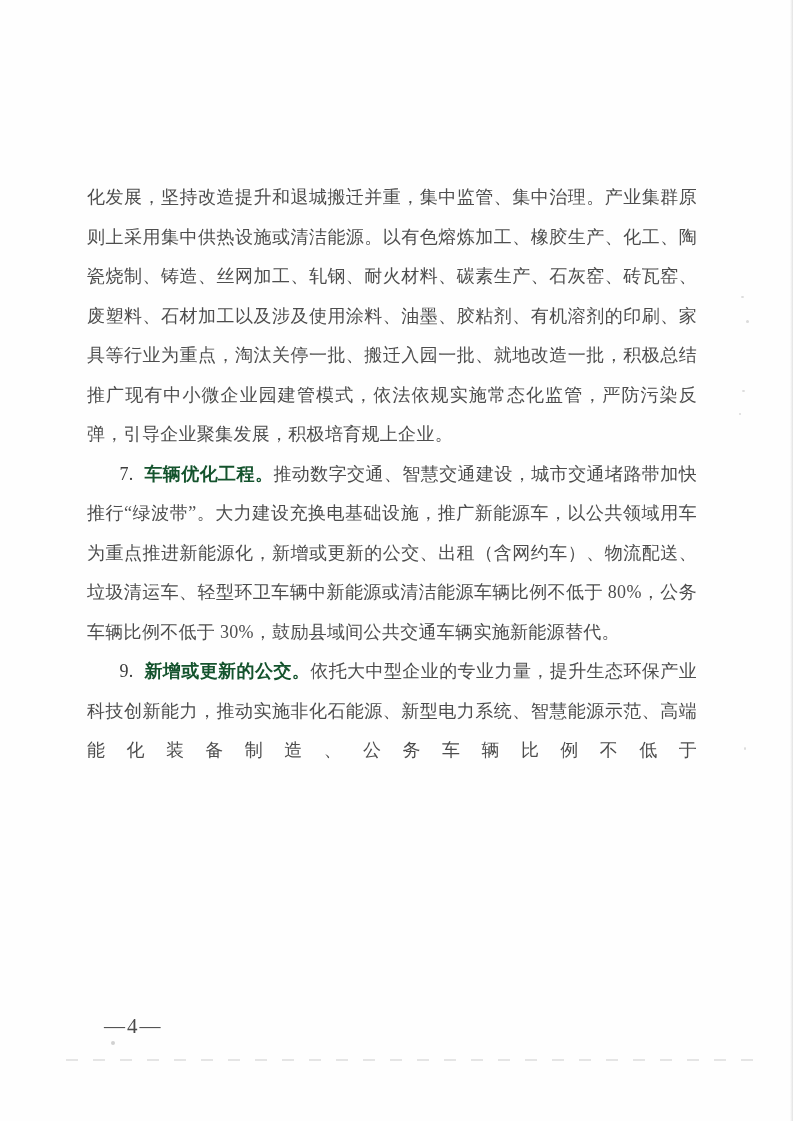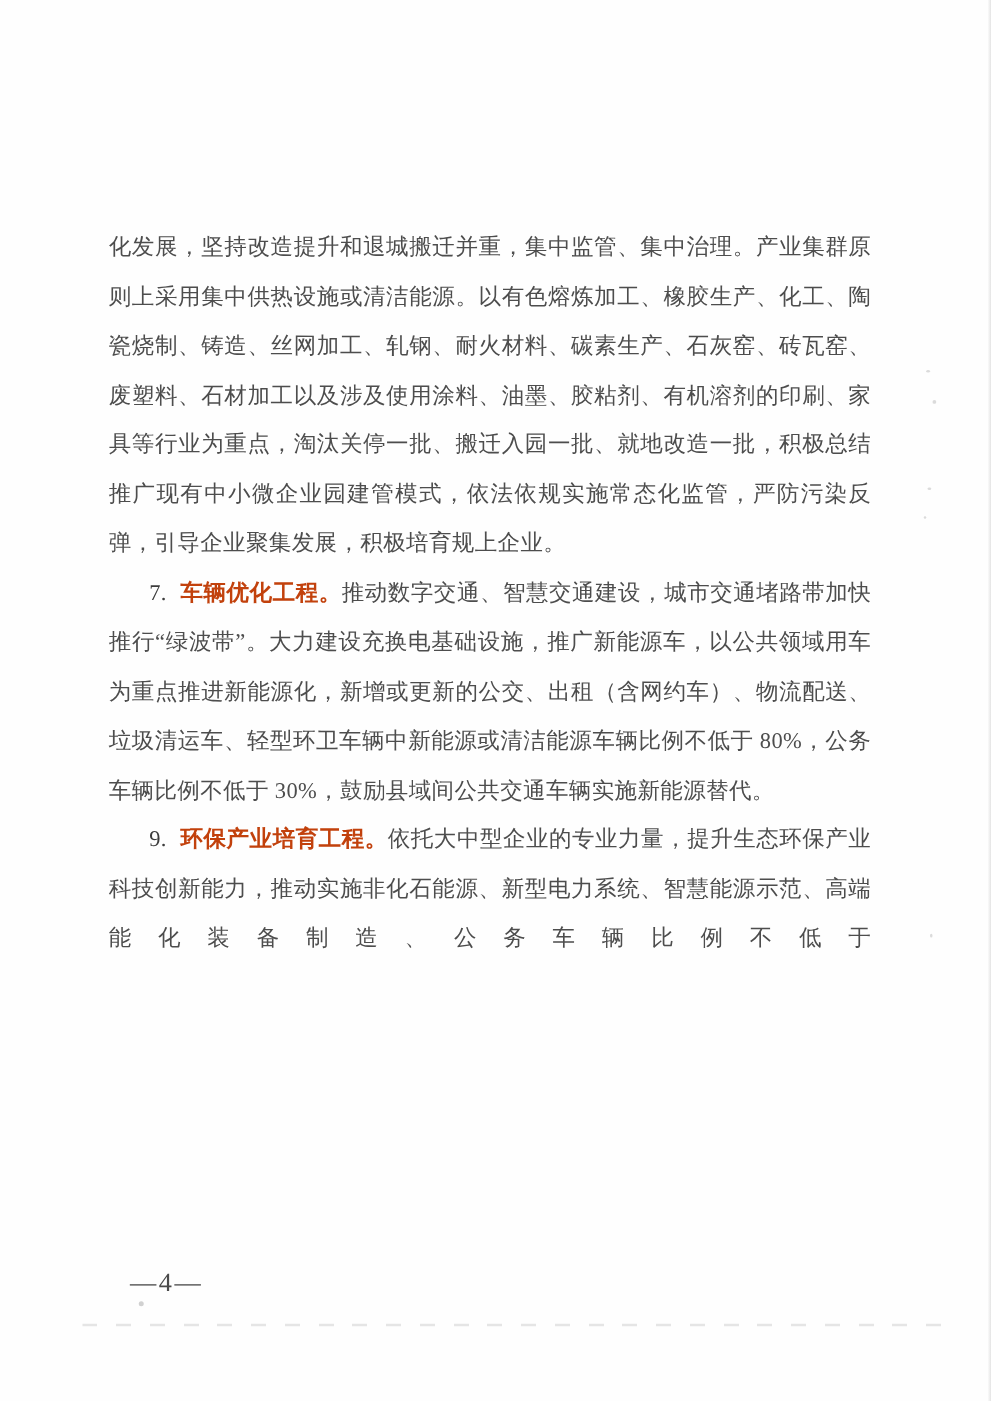--- a/index.html
+++ b/index.html
@@ -37,21 +37,21 @@
   }
   .para.fill-last {
     text-align-last: justify;
   }
   .num {
     color: #3c3c3c;
     margin-right: 0.6em;
   }
   .heading {
     font-weight: 700;
-    color: #c2410c;
+    color: #14532d;
   }
   .page-number {
     position: absolute;
     left: 104px;
     top: 1014px;
     font-size: 21px;
     letter-spacing: 2px;
     color: #4a4a4a;
     font-family: "Liberation Serif", "DejaVu Serif", serif;
   }
@@ -98,21 +98,21 @@
   <div class="content">
 
     <p class="para">化发展，坚持改造提升和退城搬迁并重，集中监管、集中治理。产业集群原则上采用集中供热设施或清洁能源。以有色熔炼加工、橡胶生产、化工、陶瓷烧制、铸造、丝网加工、轧钢、耐火材料、碳素生产、石灰窑、砖瓦窑、废塑料、石材加工以及涉及使用涂料、油墨、胶粘剂、有机溶剂的印刷、家具等行业为重点，淘汰关停一批、搬迁入园一批、就地改造一批，积极总结推广现有中小微企业园建管模式，依法依规实施常态化监管，严防污染反弹，引导企业聚集发展，积极培育规上企业。</p>
 
     <p class="para numbered">
       <span class="num">7.</span><span class="heading">车辆优化工程。</span><span class="body-text">推动数字交通、智慧交通建设，城市交通堵路带加快推行“绿波带”。大力建设充换电基础设施，推广新能源车，以公共领域用车为重点推进新能源化，新增或更新的公交、出租（含网约车）、物流配送、垃圾清运车、轻型环卫车辆中新能源或清洁能源车辆比例不低于 80%，公务车辆比例不低于 30%，鼓励县域间公共交通车辆实施新能源替代。</span>
     </p>
 
 
     <p class="para numbered fill-last">
-      <span class="num">9.</span><span class="heading">环保产业培育工程。</span><span class="body-text">依托大中型企业的专业力量，提升生态环保产业科技创新能力，推动实施非化石能源、新型电力系统、智慧能源示范、高端能化装备制造、公务车辆比例不低于</span>
+      <span class="num">9.</span><span class="heading">新增或更新的公交。</span><span class="body-text">依托大中型企业的专业力量，提升生态环保产业科技创新能力，推动实施非化石能源、新型电力系统、智慧能源示范、高端能化装备制造、公务车辆比例不低于</span>
     </p>
 
   </div>
 
   <div class="page-number">—4—</div>
 
   <div class="edge-right"></div>
   <div class="noise-line"></div>
   <div class="speck s1"></div>
   <div class="speck s2"></div>

